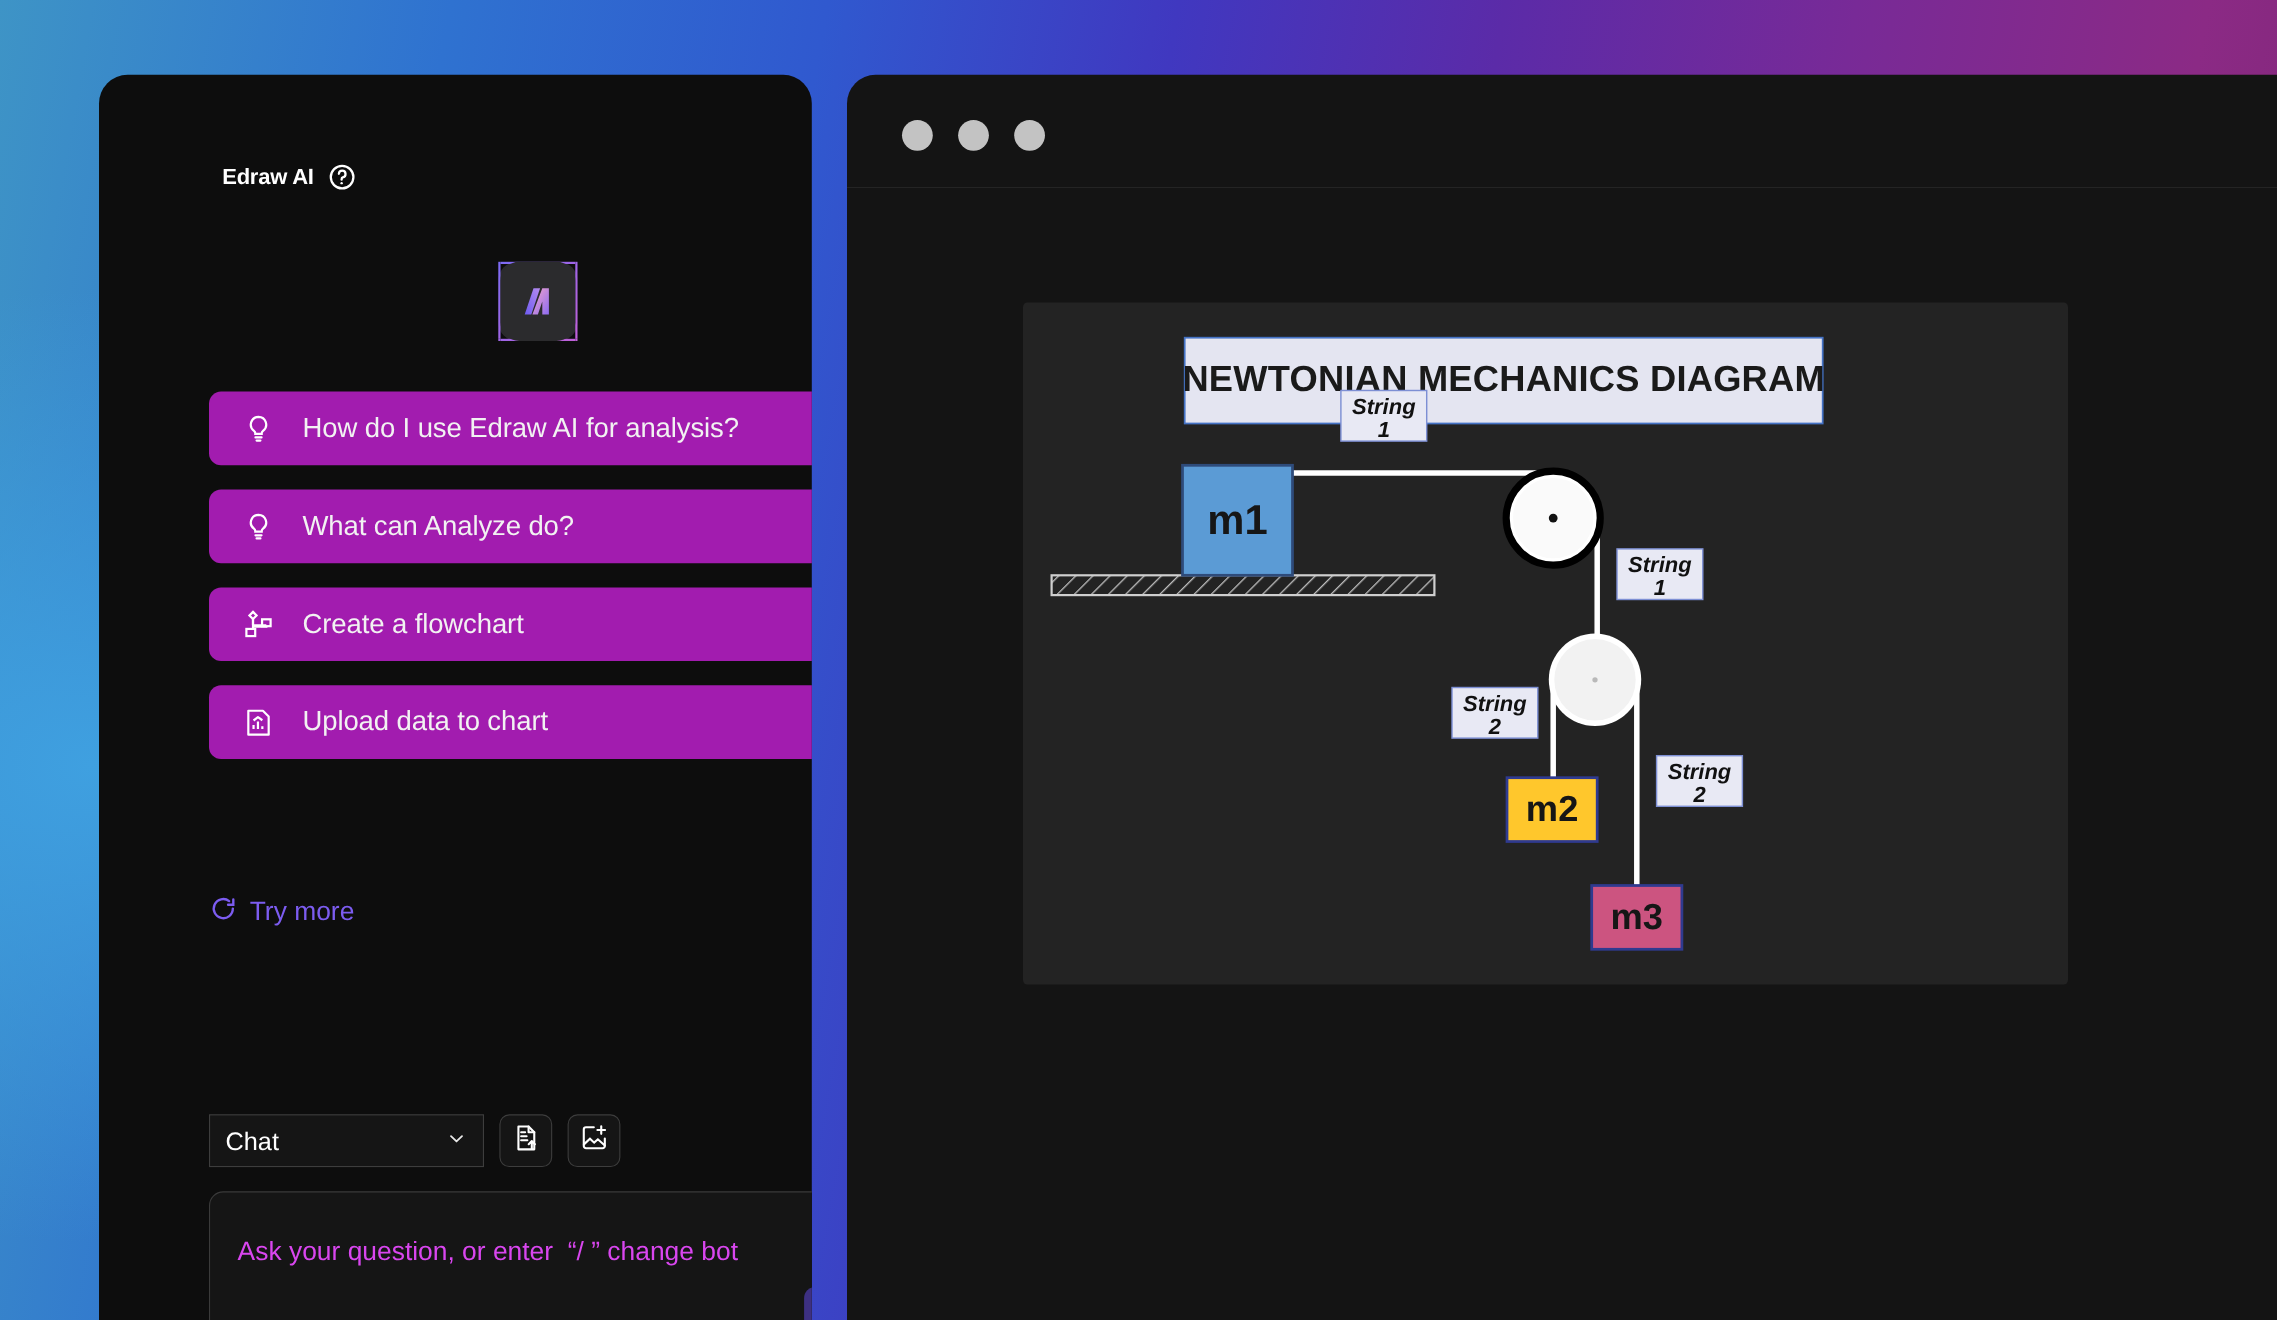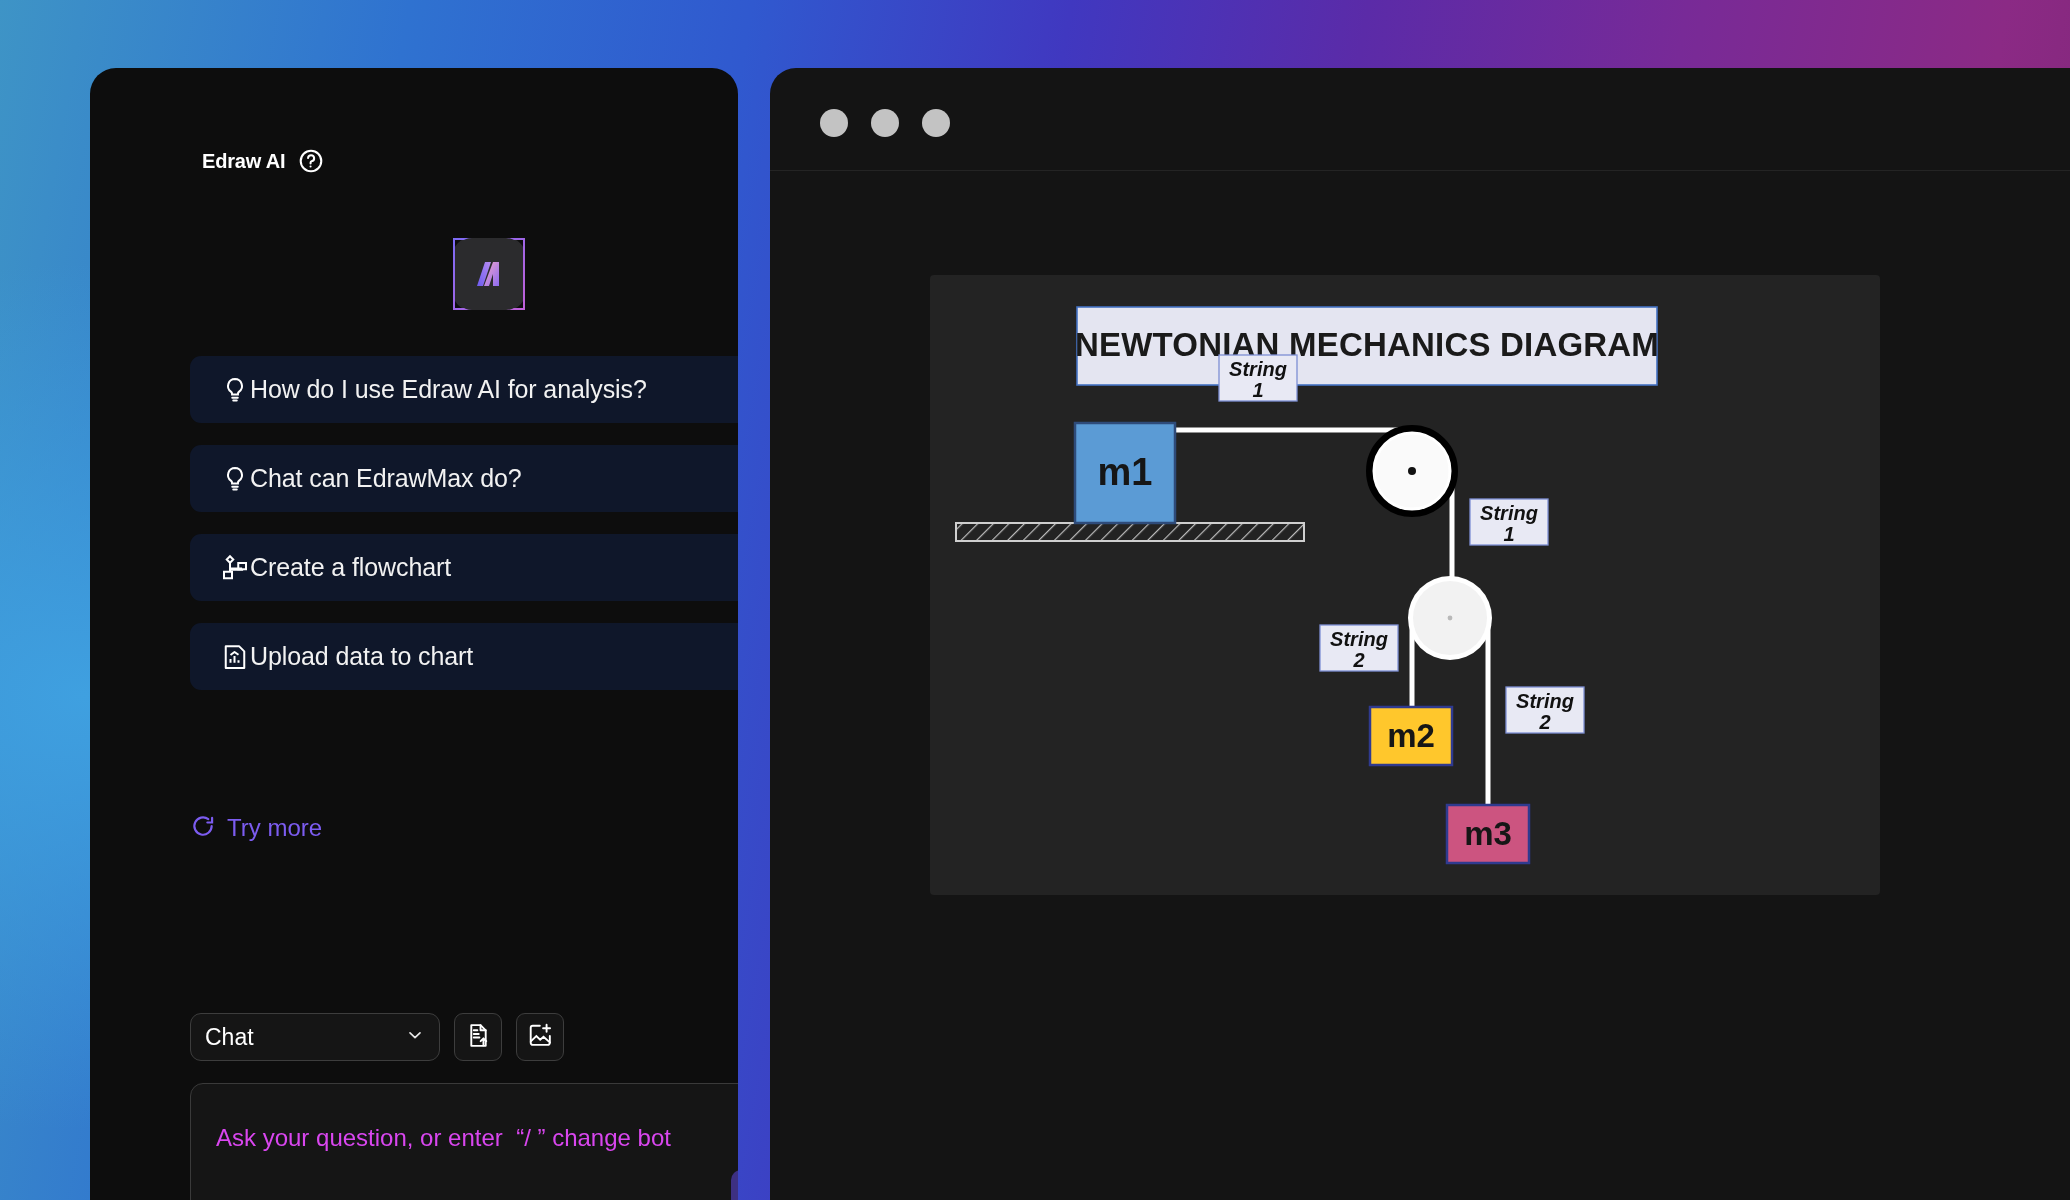--- a/index.html
+++ b/index.html
@@ -82,25 +82,26 @@
   }
 
   #suggestions {
     position: absolute;
     left: 100px;
     top: 288px;
     width: 608px;
   }
   .suggestion {
     height: 67px;
-    background: #0f172a;
+    background: #a21caf;
     border-radius: 11px;
     display: flex;
     align-items: center;
     padding-left: 30px;
+    gap: 25px;
     margin-bottom: 22px;
     cursor: pointer;
   }
   .suggestion-label {
     color: #f2f2f2;
     font-size: 25px;
     letter-spacing: -0.1px;
   }
   .sicon { width: 30px; height: 30px; flex: 0 0 30px; display:block; }
 
@@ -129,21 +130,21 @@
     height: 48px;
     display: flex;
     align-items: center;
     gap: 14px;
   }
   #mode-select {
     width: 250px;
     height: 48px;
     background: #151515;
     border: 1px solid #3d3d3d;
-    border-radius: 11px;
+    border-radius: 0;
     display: flex;
     align-items: center;
     padding: 0 14px;
     justify-content: space-between;
     cursor: pointer;
     gap: 20px;
   }
   #mode-select-label { color: #ffffff; font-size: 23px; }
   .tool-btn {
     width: 48px; height: 48px;
@@ -269,21 +270,21 @@
         <span class="suggestion-label">How do I use Edraw AI for analysis?</span>
       </div>
 
       <div class="suggestion">
         <span class="sicon">
           <svg width="30" height="30" viewBox="0 0 24 24" fill="none" stroke="#ffffff" stroke-width="1.6" stroke-linecap="round">
             <path d="M12 3.2a5.6 5.6 0 0 0-3.3 10.1c.6.45.95 1.05.95 1.7v.5h4.7v-.5c0-.65.35-1.25.95-1.7A5.6 5.6 0 0 0 12 3.2Z"></path>
             <path d="M9.8 18.1h4.4M10.6 20.4h2.8"></path>
           </svg>
         </span>
-        <span class="suggestion-label">Chat can EdrawMax do?</span>
+        <span class="suggestion-label">What can Analyze do?</span>
       </div>
 
       <div class="suggestion">
         <span class="sicon">
           <svg width="30" height="30" viewBox="0 0 24 24" fill="none" stroke="#ffffff" stroke-width="1.6">
             <path d="M8 2.6 10.6 5.2 8 7.8 5.4 5.2Z"></path>
             <rect x="3.2" y="15" width="6.4" height="5.2"></rect>
             <rect x="14.6" y="8" width="6.2" height="5"></rect>
             <path d="M8 7.8v4.6M8 12.4h9.7v-? "></path>
             <path d="M8 7.8v5.6M8 13.4h9.7V13M8 13.4v1.6"></path>

